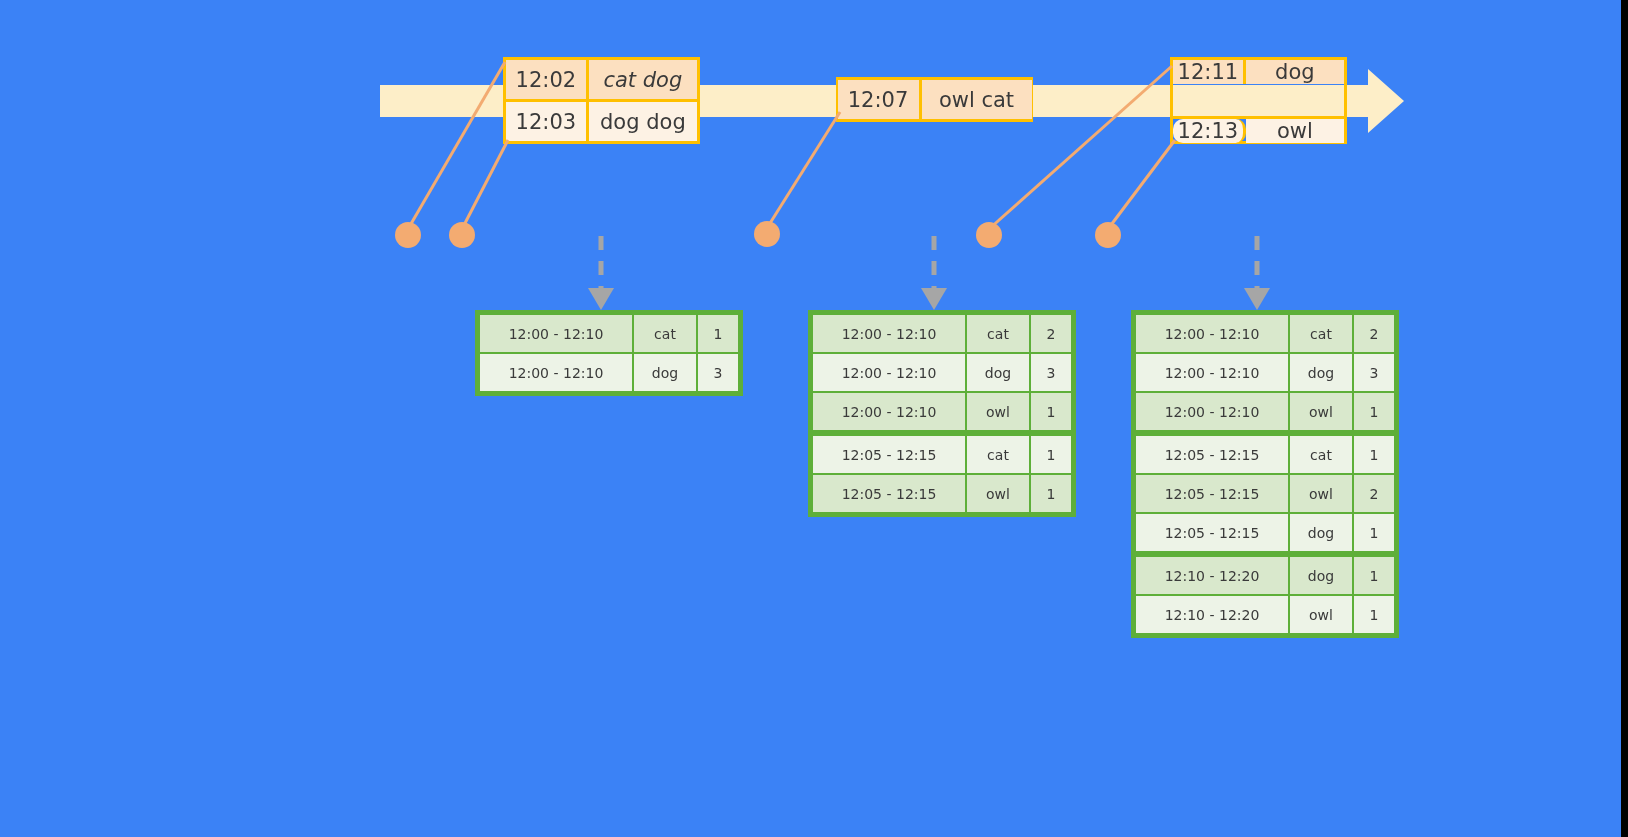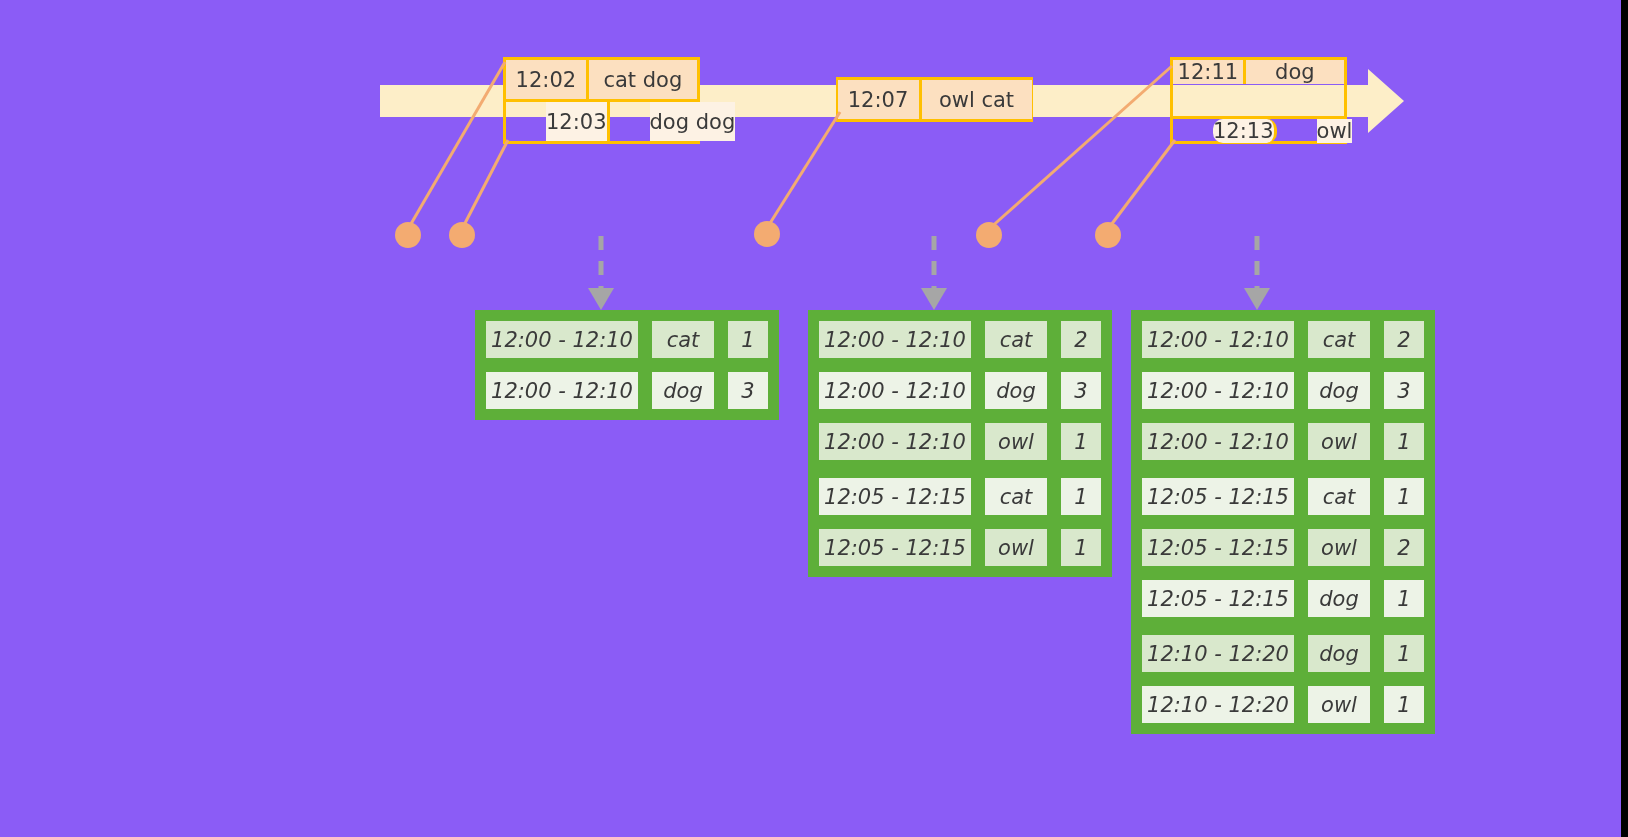--- a/index.html
+++ b/index.html
@@ -1,61 +1,61 @@
 <!DOCTYPE html>
 <html><head>
 <meta charset="utf-8">
 <style>
   html,body{margin:0;padding:0;background:#000;}
   body{width:1628px;height:837px;overflow:hidden;font-family:"DejaVu Sans","Liberation Sans",sans-serif;}
-  #stage{position:relative;width:1621px;height:837px;background:#8b5cf6;}
+  #stage{position:relative;width:1621px;height:837px;background:#3b82f6;}
 
   
   .tl-bar{position:absolute;background:#fdeec8;}
   .tl-arrow{position:absolute;width:0;height:0;border-top:32px solid transparent;border-bottom:32px solid transparent;border-left:36px solid #fdeec8;}
 
   
   .evt{position:absolute;border:3px solid #ffc000;box-sizing:border-box;display:flex;flex-direction:column;}
   .evt-row{display:flex;flex:1;}
   .evt-row + .evt-row{border-top:3px solid #ffc000;}
   .evt-cell{display:flex;align-items:center;justify-content:center;box-sizing:border-box;
             font-size:21px;color:#3a3a3a;white-space:nowrap;}
   .evt-cell.time{border-right:3px solid #ffc000;}
   .shade-a{background:#fce0c0;}
-  .shade-b{background:#fdf2e4;margin-left:40px;}
+  .shade-b{background:#fdf2e4;}
 
   
   .dot{position:absolute;width:26px;height:26px;border-radius:50%;background:#f3ab71;}
   svg.leaders{position:absolute;left:0;top:0;width:1628px;height:837px;pointer-events:none;}
 
   
   .gtable{position:absolute;border:4px solid #5eaf39;box-sizing:border-box;background:#5eaf39;}
   .grow{display:flex;}
   .gcell{box-sizing:border-box;display:flex;align-items:center;justify-content:center;
-         font-size:21px;color:#3a3a3a;white-space:nowrap;height:37px;margin:7px;font-style:italic;}
+         font-size:14px;color:#3a3a3a;white-space:nowrap;height:37px;margin:1px;}
   .g-dark{background:#d9e8cc;}
   .g-light{background:#edf3e7;}
   .grow.grp-sep{border-top:4px solid #5eaf39;}
   .c-window{width:152px;}
   .c-key{width:62px;}
   .c-count{width:40px;}
 </style>
 </head>
 <body>
 
 <div id="stage">
 
   <div class="tl-bar" style="left:380px;top:85px;width:1002px;height:32px;"></div>
   <div class="tl-arrow" style="left:1368px;top:69px;"></div>
 
   <div id="events-layer">
       <div class="evt" style="left: 503px; top: 57px; width: 197px; height: 87px;">
         <div class="evt-row">
           <div class="evt-cell time shade-a" style="width: 84px;">12:02</div>
-          <div class="evt-cell payload shade-a" style="width: 110px;">cat dog</div>
+          <div class="evt-cell payload shade-a" style="width: 110px; font-style: italic;">cat dog</div>
         </div>
         <div class="evt-row">
           <div class="evt-cell time shade-b" style="width: 84px;">12:03</div>
           <div class="evt-cell payload shade-b" style="width: 110px;">dog dog</div>
         </div>
       </div>
       <div class="evt" style="left: 836px; top: 77px; width: 197px; height: 45px; align-items: center;">
         <div class="evt-row">
           <div class="evt-cell time shade-a" style="width: 84px;">12:07</div>
           <div class="evt-cell payload shade-a" style="width: 110px;">owl cat</div>

